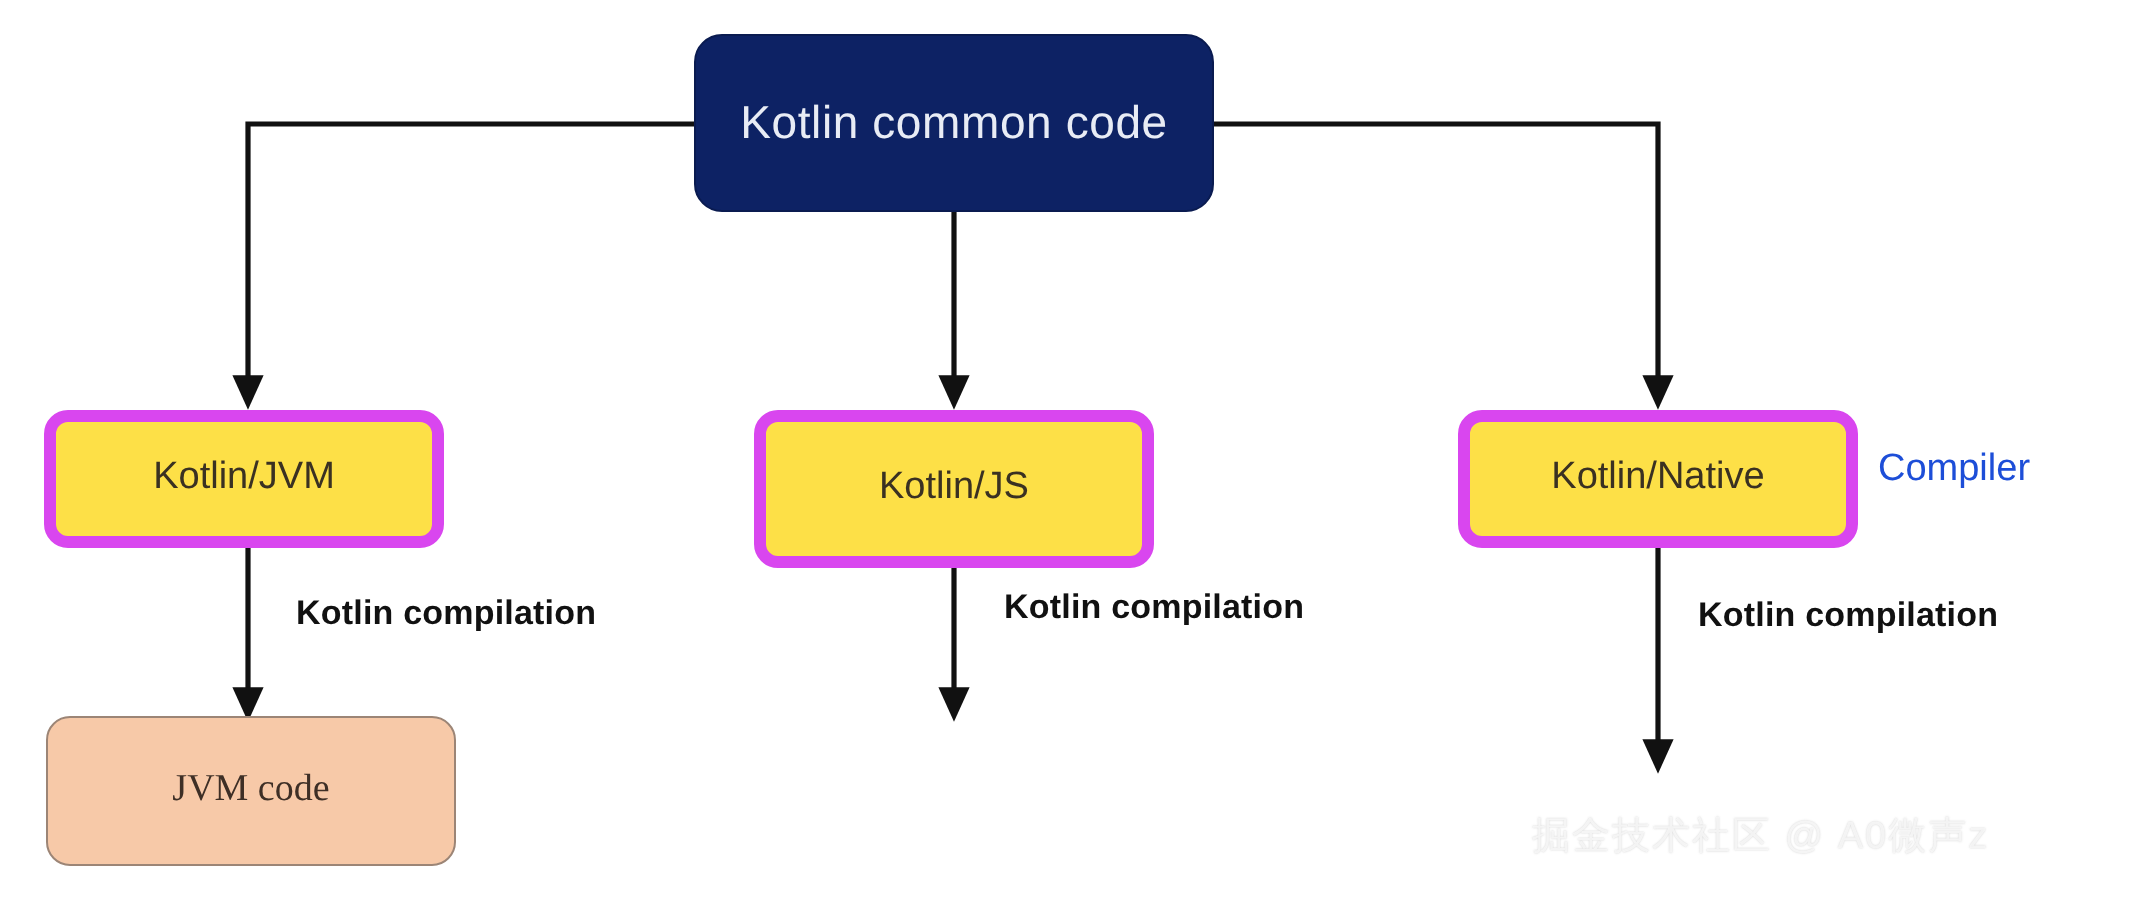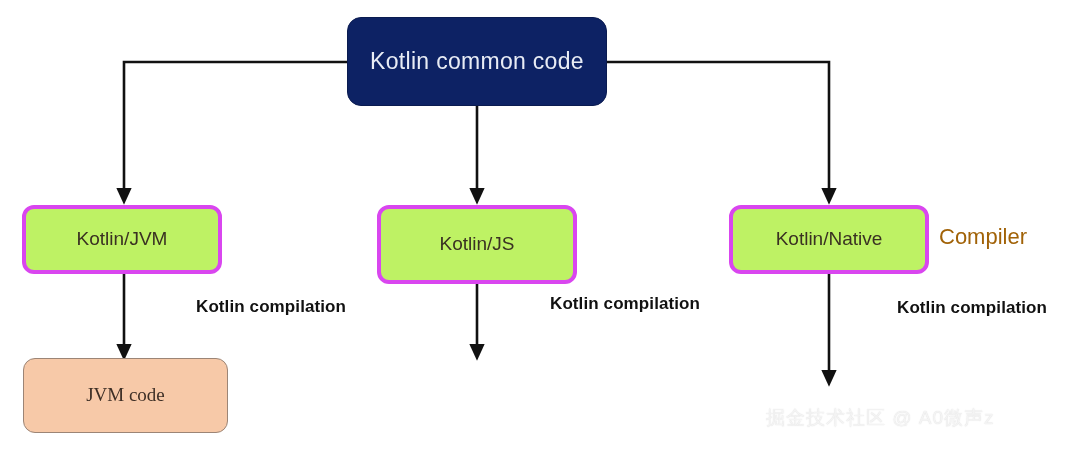--- a/index.html
+++ b/index.html
@@ -38,44 +38,43 @@
   .node-root {
     background: #0d2264;
     border: 1px solid #0a1b50;
     color: #e8ecf5;
     font-size: 23px;
     letter-spacing: 0.3px;
     border-radius: 14px;
     align-items: center;
   }
   .node-target {
-    background: #bef264;
-    border: 4px solid #d946ef;
+    background: #fde047;
+    border: 6px solid #d946ef;
     color: #3a3122;
     font-size: 19px;
   }
   .node-output {
     background: #f7c9a8;
     border: 1px solid #9c8576;
     color: #3e2f26;
     font-size: 19px;
   }
   .edge-label {
     position: absolute;
     font-size: 17px;
     font-weight: bold;
     color: #111111;
     white-space: nowrap;
     letter-spacing: 0.1px;
-    margin-left: 48px;
   }
   .side-label {
     position: absolute;
-    font-size: 22px;
-    color: #a16207;
+    font-size: 19px;
+    color: #1d4ed8;
     white-space: nowrap;
   }
   .watermark {
     position: absolute;
     font-size: 19px;
     color: rgba(250, 250, 250, 0.82);
     white-space: nowrap;
     letter-spacing: 1px;
     text-shadow: 0 0 1px rgba(120,120,120,0.35);
   }

